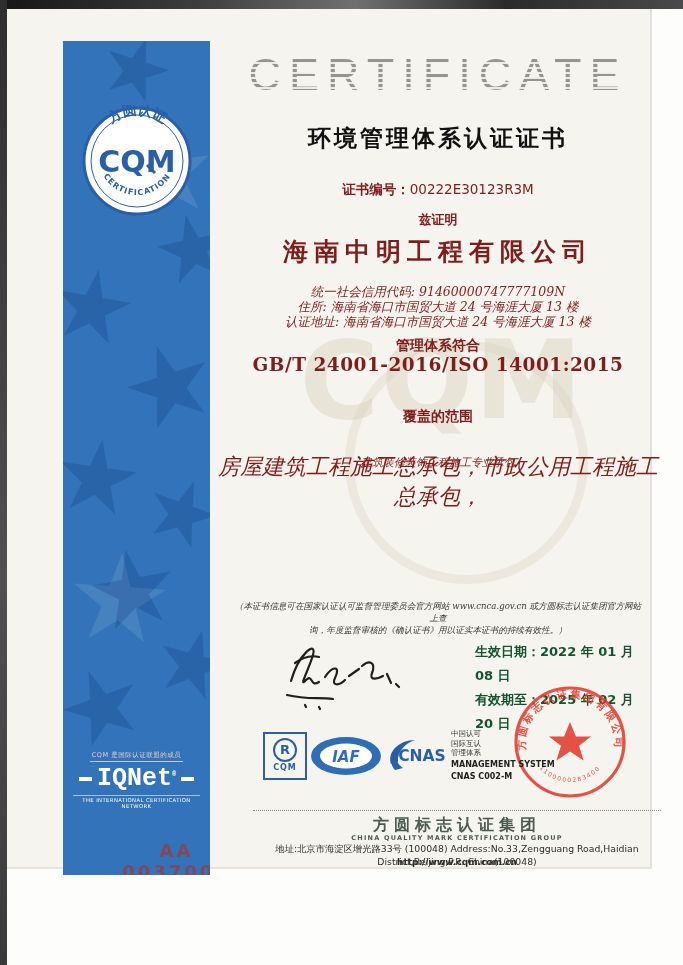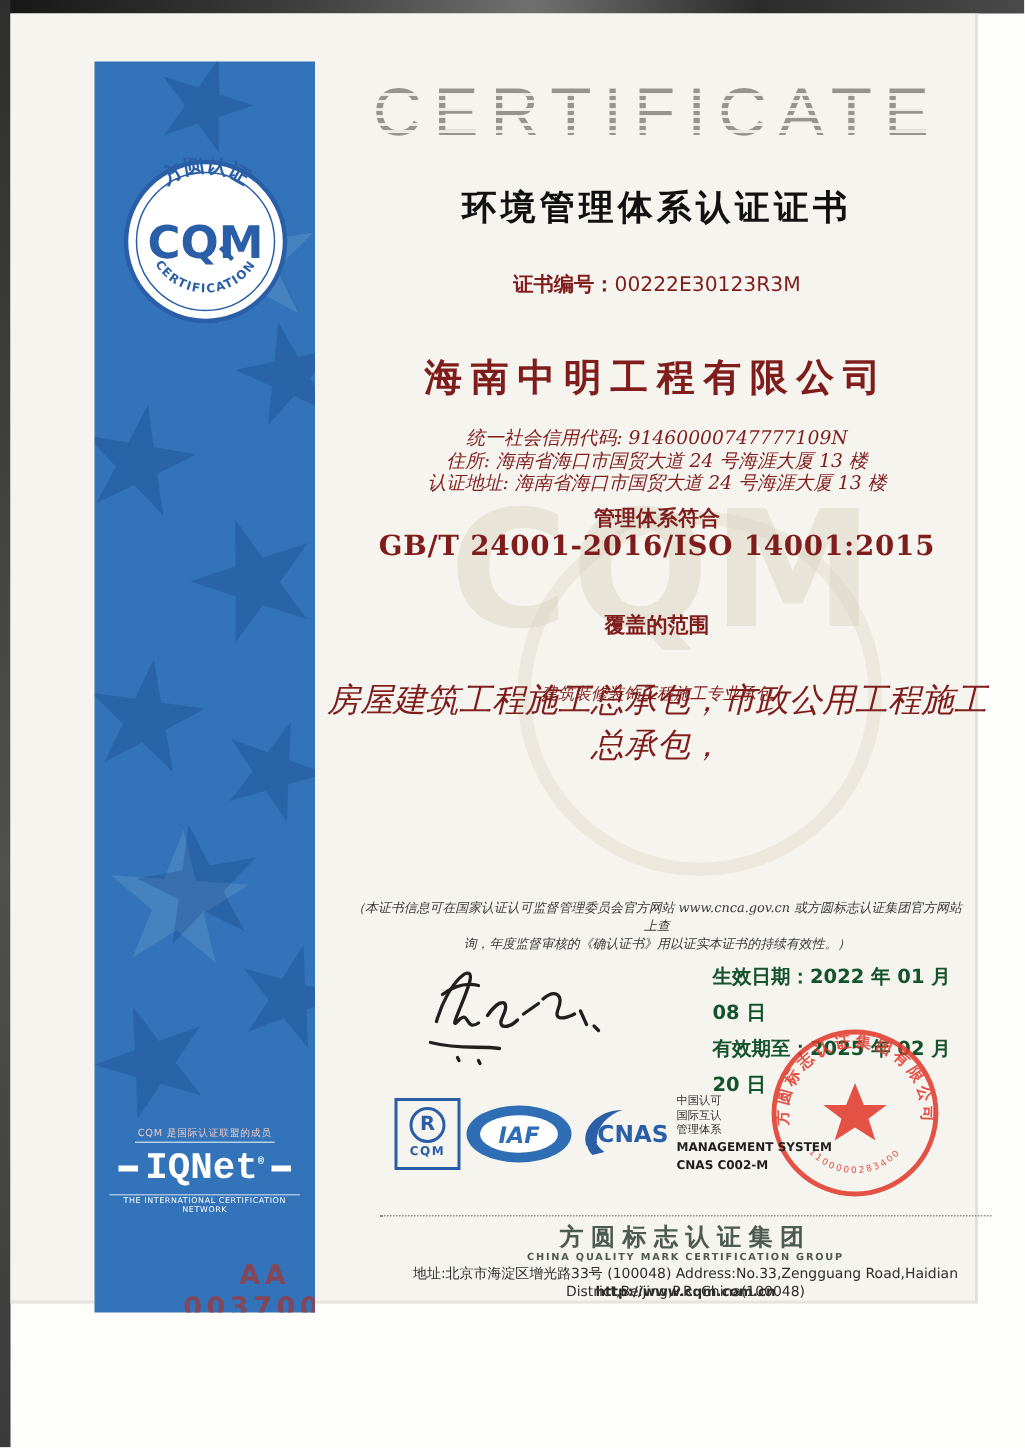--- a/index.html
+++ b/index.html
@@ -139,20 +139,21 @@
       </div>
 
       <div class="abs" id="serial">AA 0037000</div>
     </div>
 
     <div class="abs ctr content" id="cert-head">CERTIFICATE</div>
     <div class="abs ctr content" id="cn-title">环境管理体系认证证书</div>
     <div class="abs ctr content" id="certno">
       <span class="lbl">证书编号：</span><span>00222E30123R3M</span>
     </div>
+    <div class="abs ctr content" id="certify">兹证明</div>
     <div class="abs ctr content" id="company">海南中明工程有限公司</div>
     <div class="abs ctr content kai" id="credit1">统一社会信用代码: 91460000747777109N</div>
     <div class="abs ctr content kai" id="credit2">住所: 海南省海口市国贸大道 24 号海涯大厦 13 楼</div>
     <div class="abs ctr content kai" id="credit3">认证地址: 海南省海口市国贸大道 24 号海涯大厦 13 楼</div>
     <div class="abs ctr content" id="conform">管理体系符合</div>
     <div class="abs ctr content" id="std">GB/T 24001-2016/ISO 14001:2015</div>
     <div class="abs ctr content" id="scope-lbl">覆盖的范围</div>
     <div class="abs ctr content kai" id="scope1">房屋建筑工程施工总承包，市政公用工程施工总承包，</div>
     <div class="abs ctr content kai" id="scope2">建筑装修装饰工程施工专业承包</div>
 

